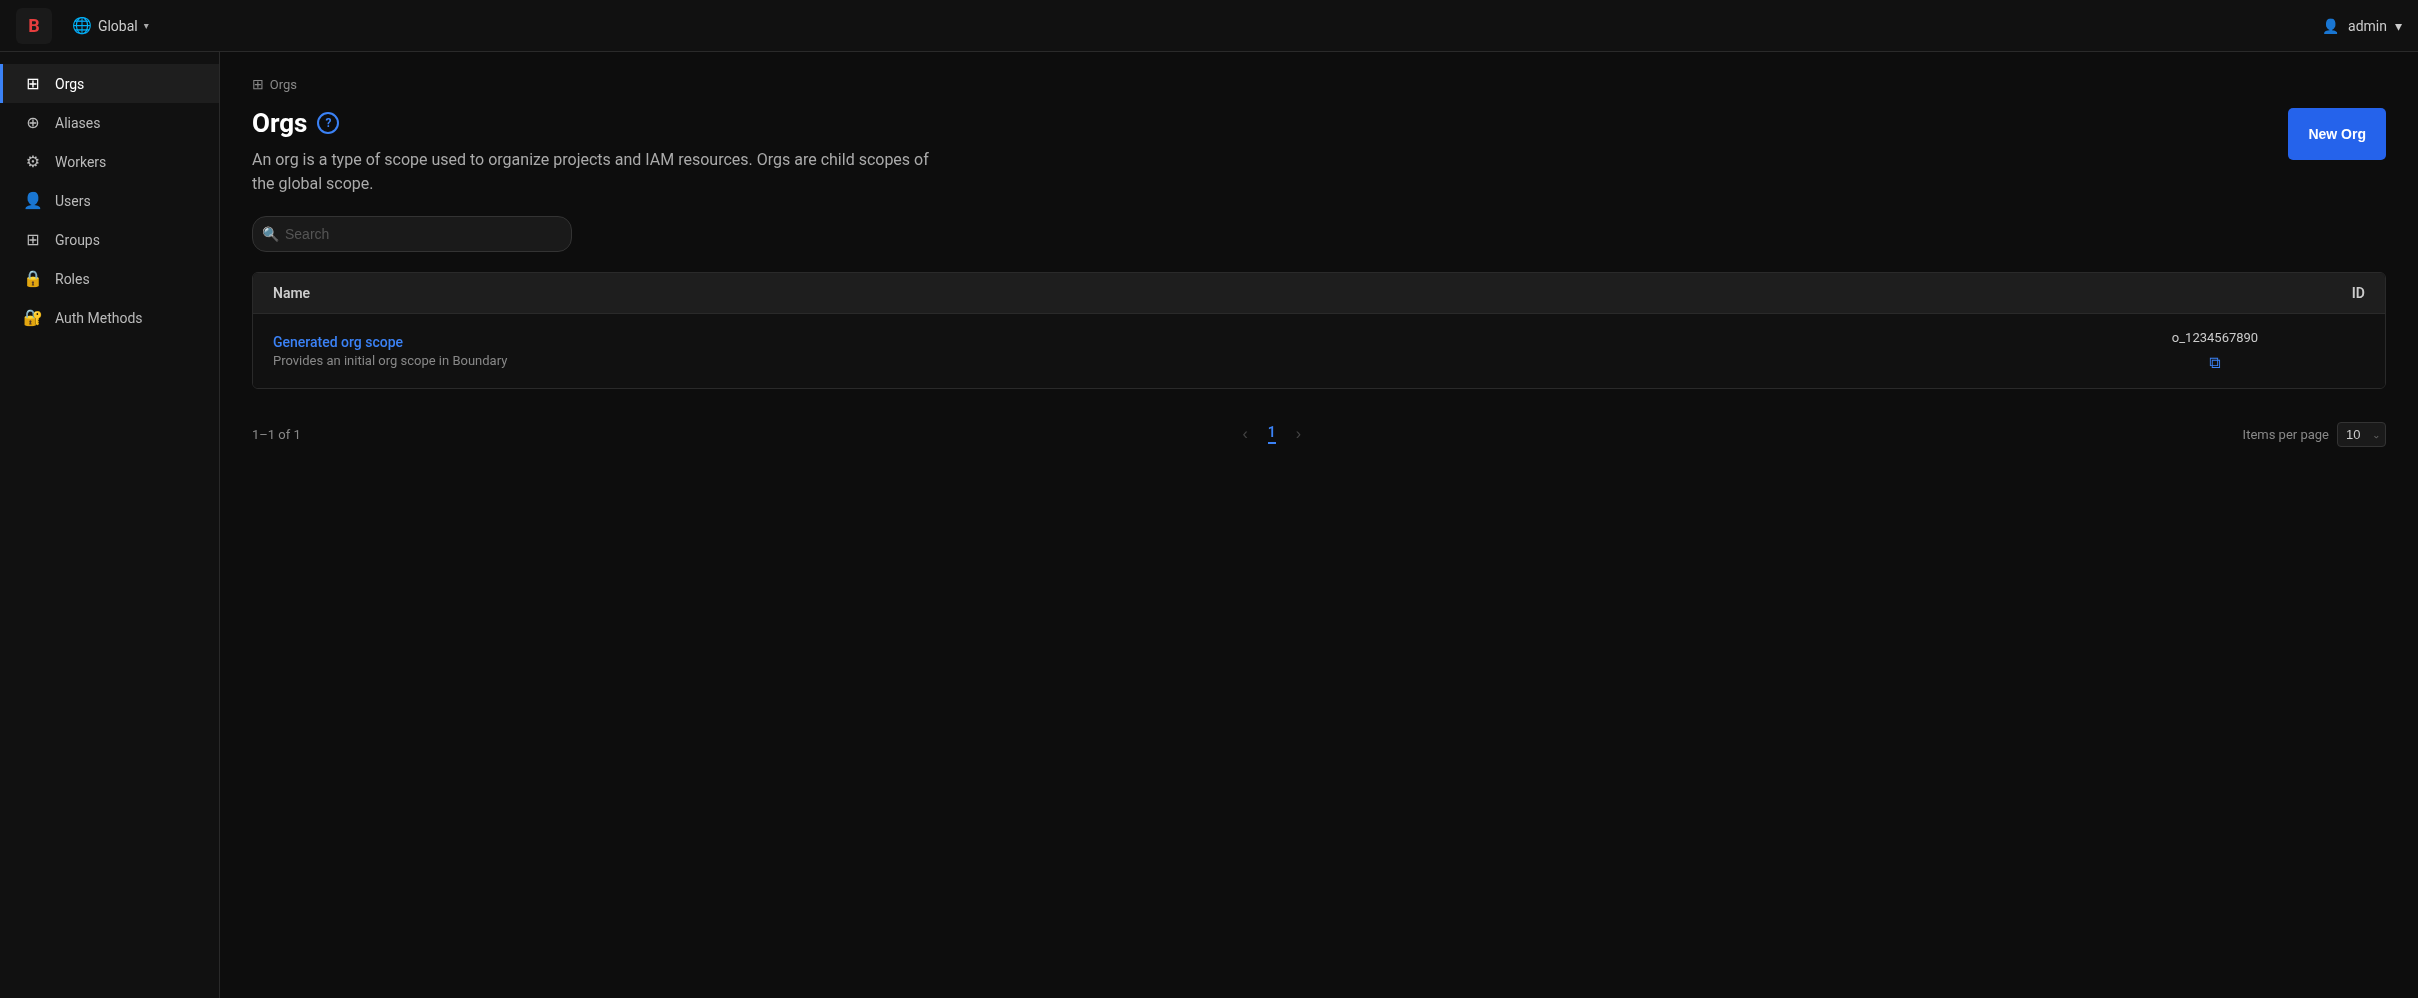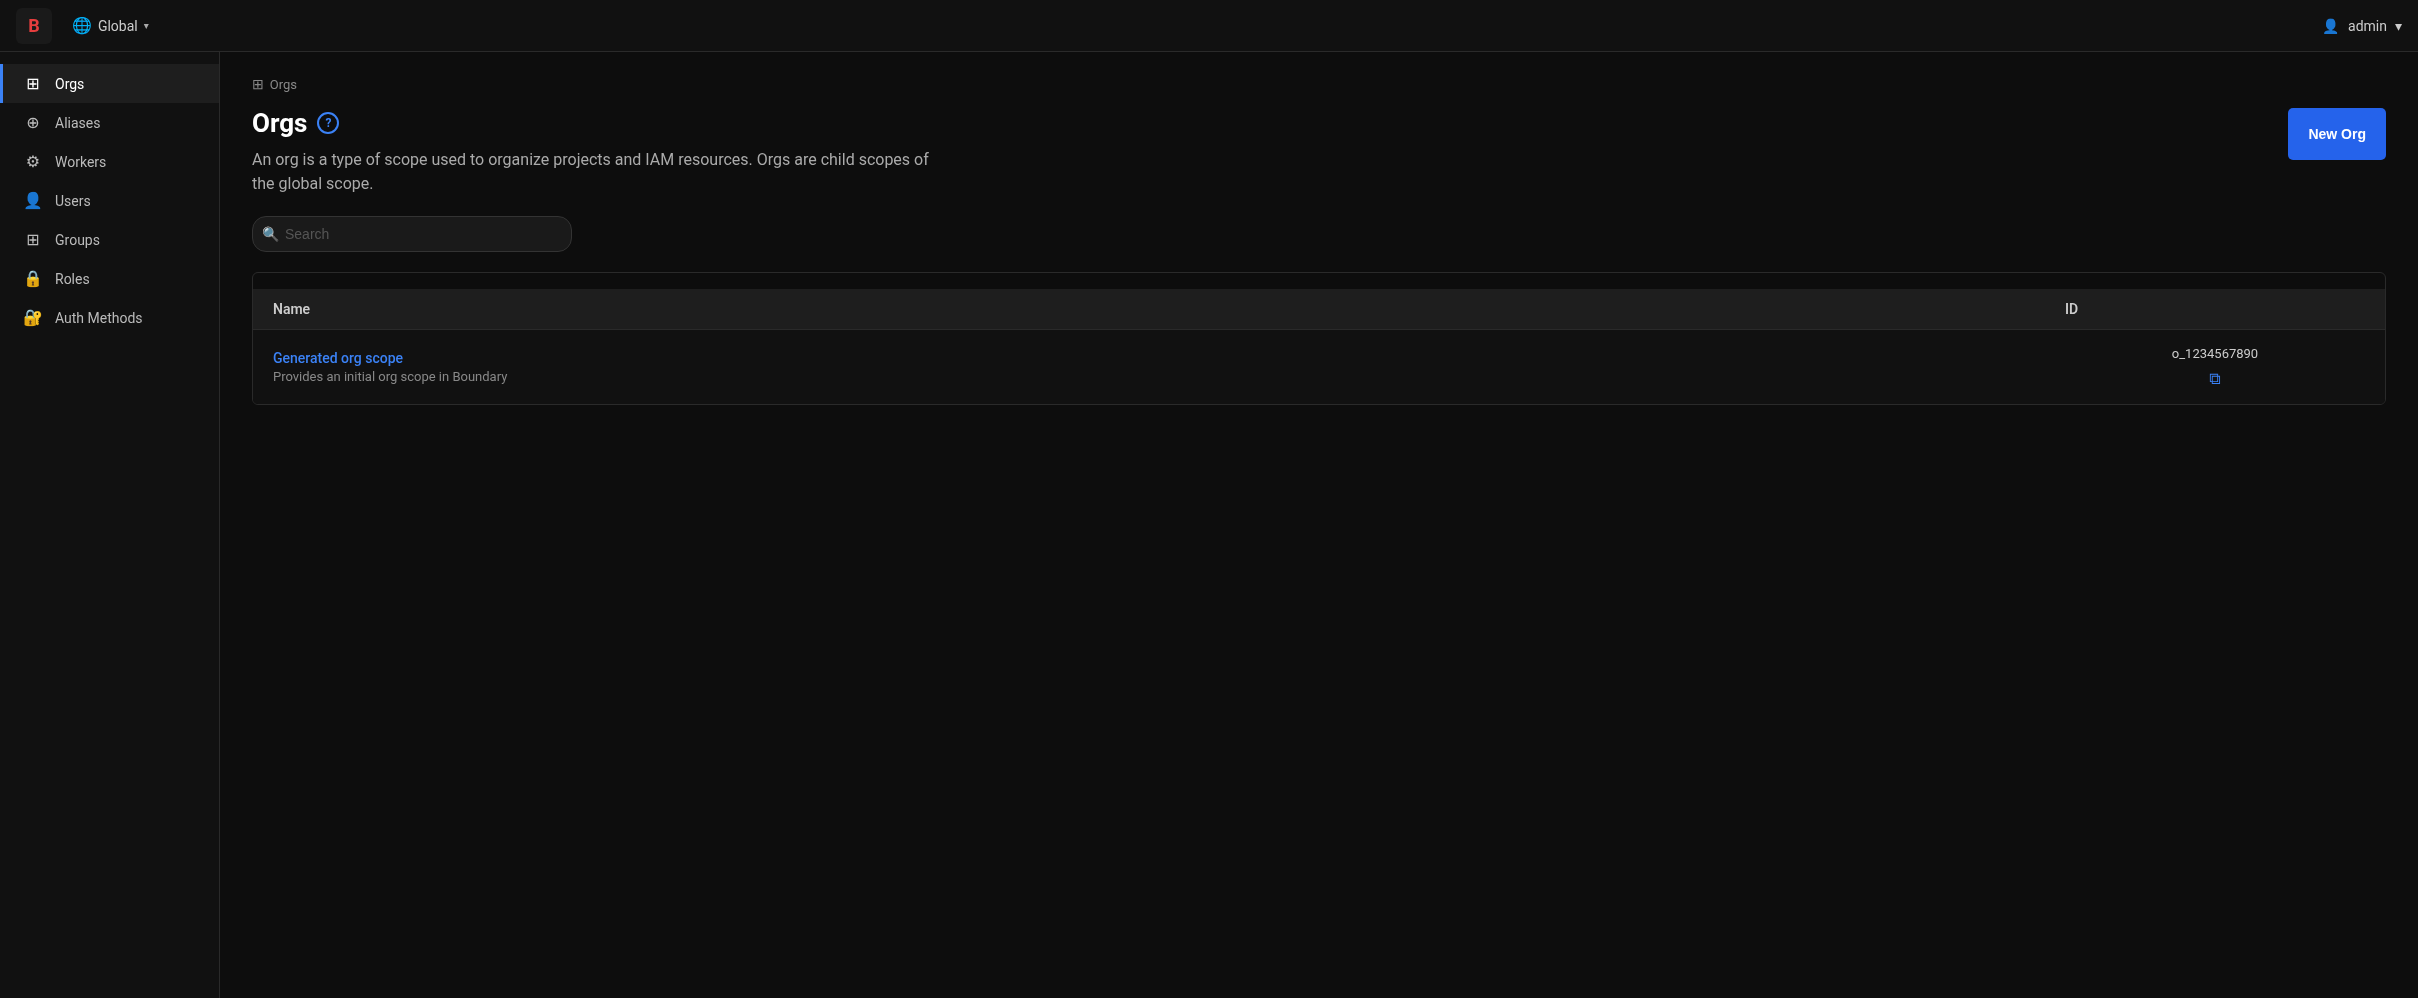--- a/index.html
+++ b/index.html
@@ -205,28 +205,27 @@
       border-radius: 6px;
       overflow: hidden;
       margin-bottom: 24px;
     }
     .table-header {
       display: grid;
       grid-template-columns: 1fr 300px;
       background: #1e1e1e;
       border-bottom: 1px solid #2a2a2a;
       padding: 12px 20px;
-      margin-top: 16px;
     }
     .table-header-cell {
       color: #ccc;
       font-weight: 600;
       font-size: 14px;
     }
-    .table-header-cell.right { }
+    .table-header-cell.right { text-align: right; }
     .table-row {
       display: grid;
       grid-template-columns: 1fr 300px;
       padding: 16px 20px;
       align-items: center;
       border-bottom: 1px solid #1e1e1e;
       background: #111;
     }
     .table-row:last-child { border-bottom: none; }
 
@@ -413,14 +412,33 @@
           <a href="#" class="org-name-link">Generated org scope</a>
           <div class="org-description">Provides an initial org scope in Boundary</div>
         </div>
         <div class="id-cell">
           <span>o_1234567890</span>
           <span class="copy-icon" title="Copy ID">⧉</span>
         </div>
       </div>
     </div>
 
+    <div class="pagination">
+      <span class="pagination-count">1–1 of 1</span>
+      <div class="pagination-controls">
+        <button class="pagination-btn" disabled="">‹</button>
+        <span class="page-number">1</span>
+        <button class="pagination-btn" disabled="">›</button>
+      </div>
+      <div class="items-per-page">
+        <span>Items per page</span>
+        <div class="items-select-wrapper">
+          <select class="items-select">
+            <option value="5">5</option>
+            <option value="10" selected="">10</option>
+            <option value="25">25</option>
+            <option value="50">50</option>
+          </select>
+        </div>
+      </div>
+    </div>
   </main>
 </div>
 
 </body></html>

